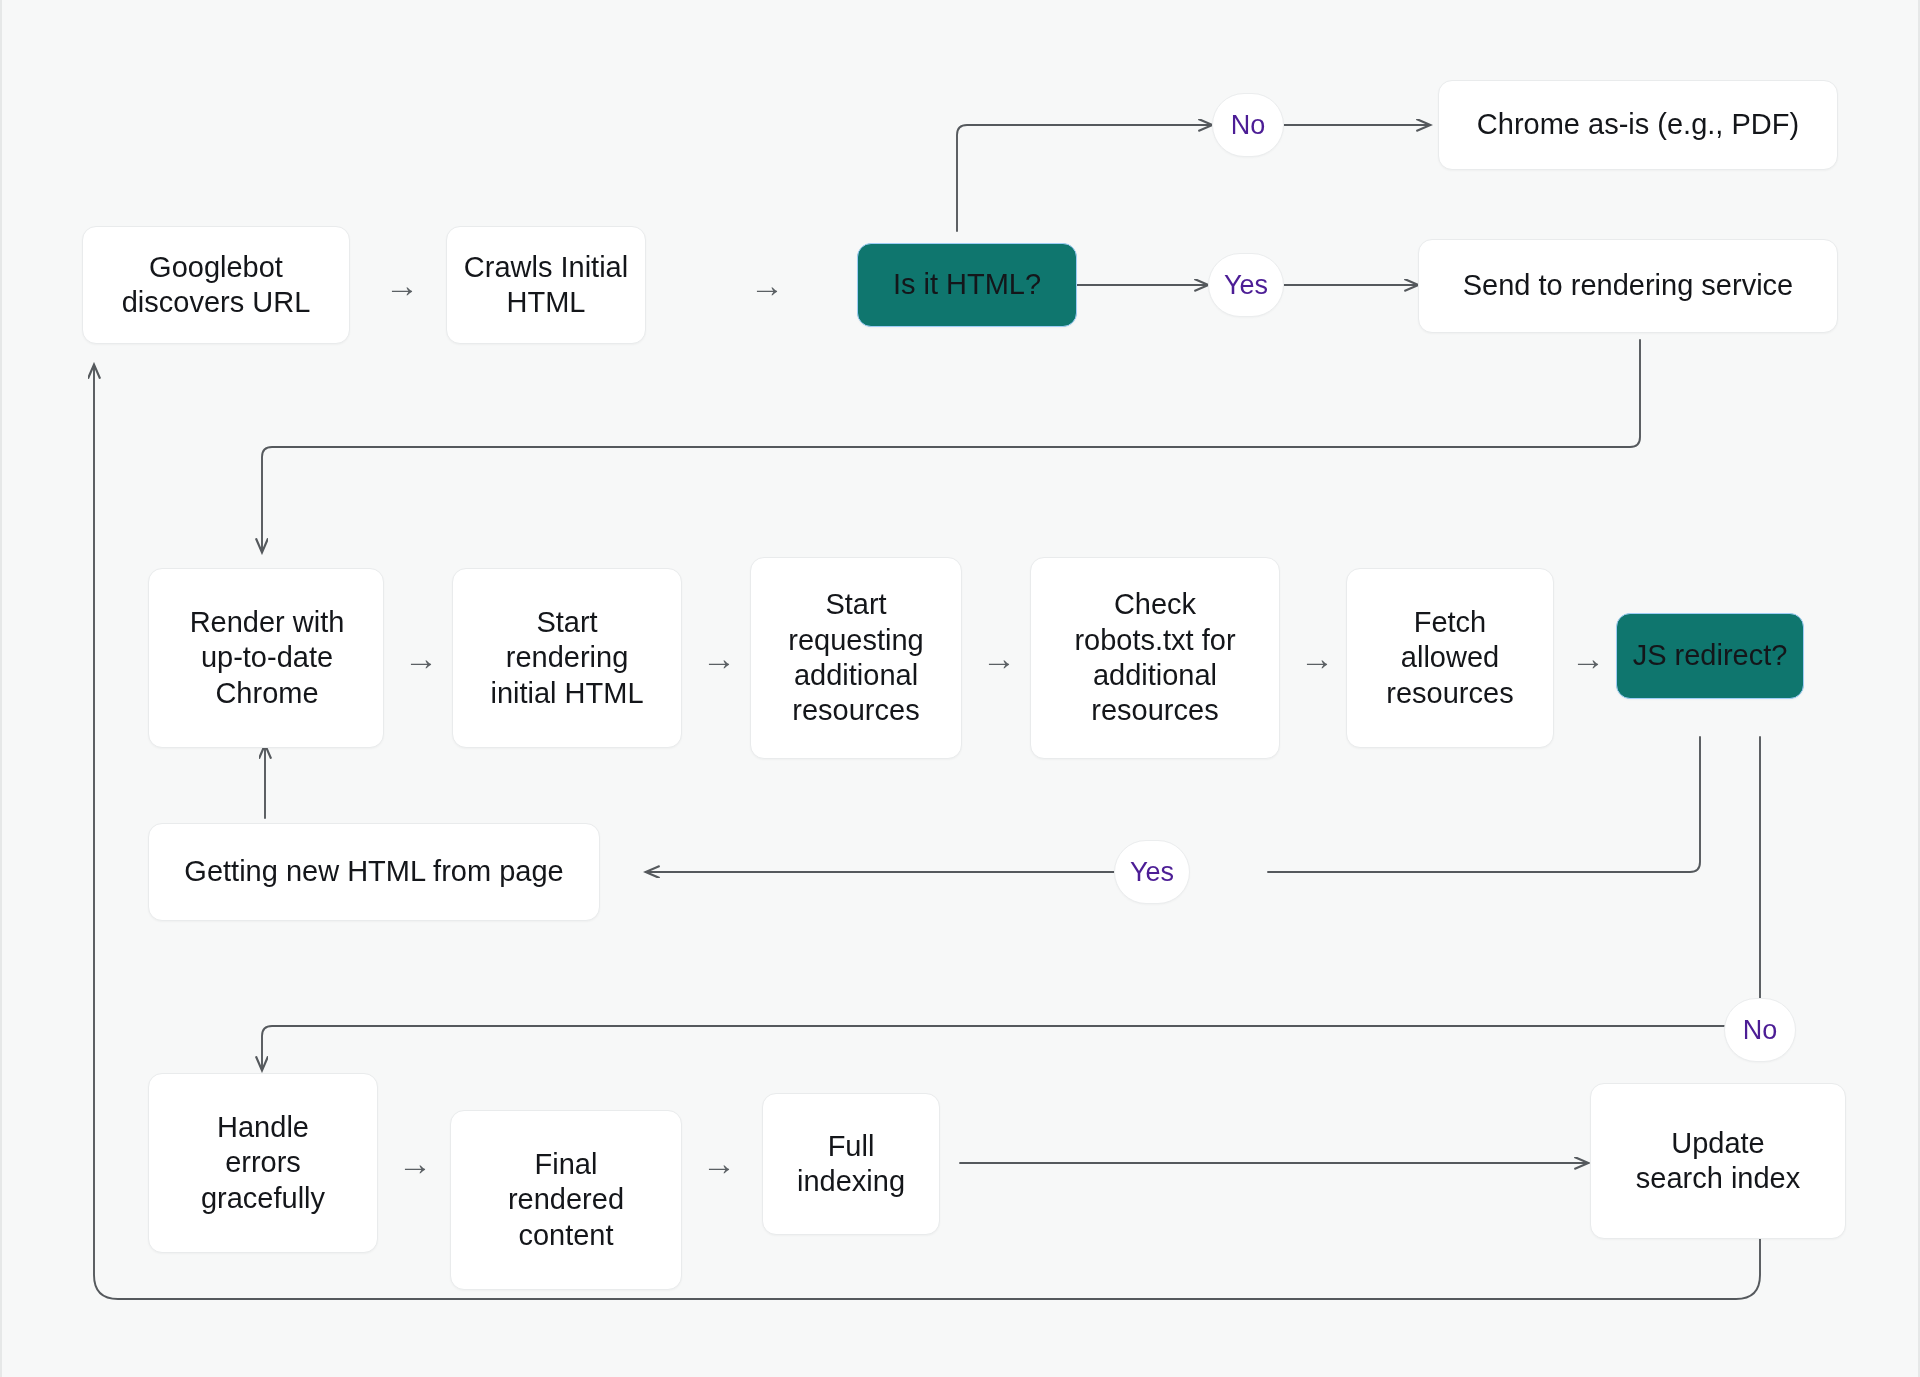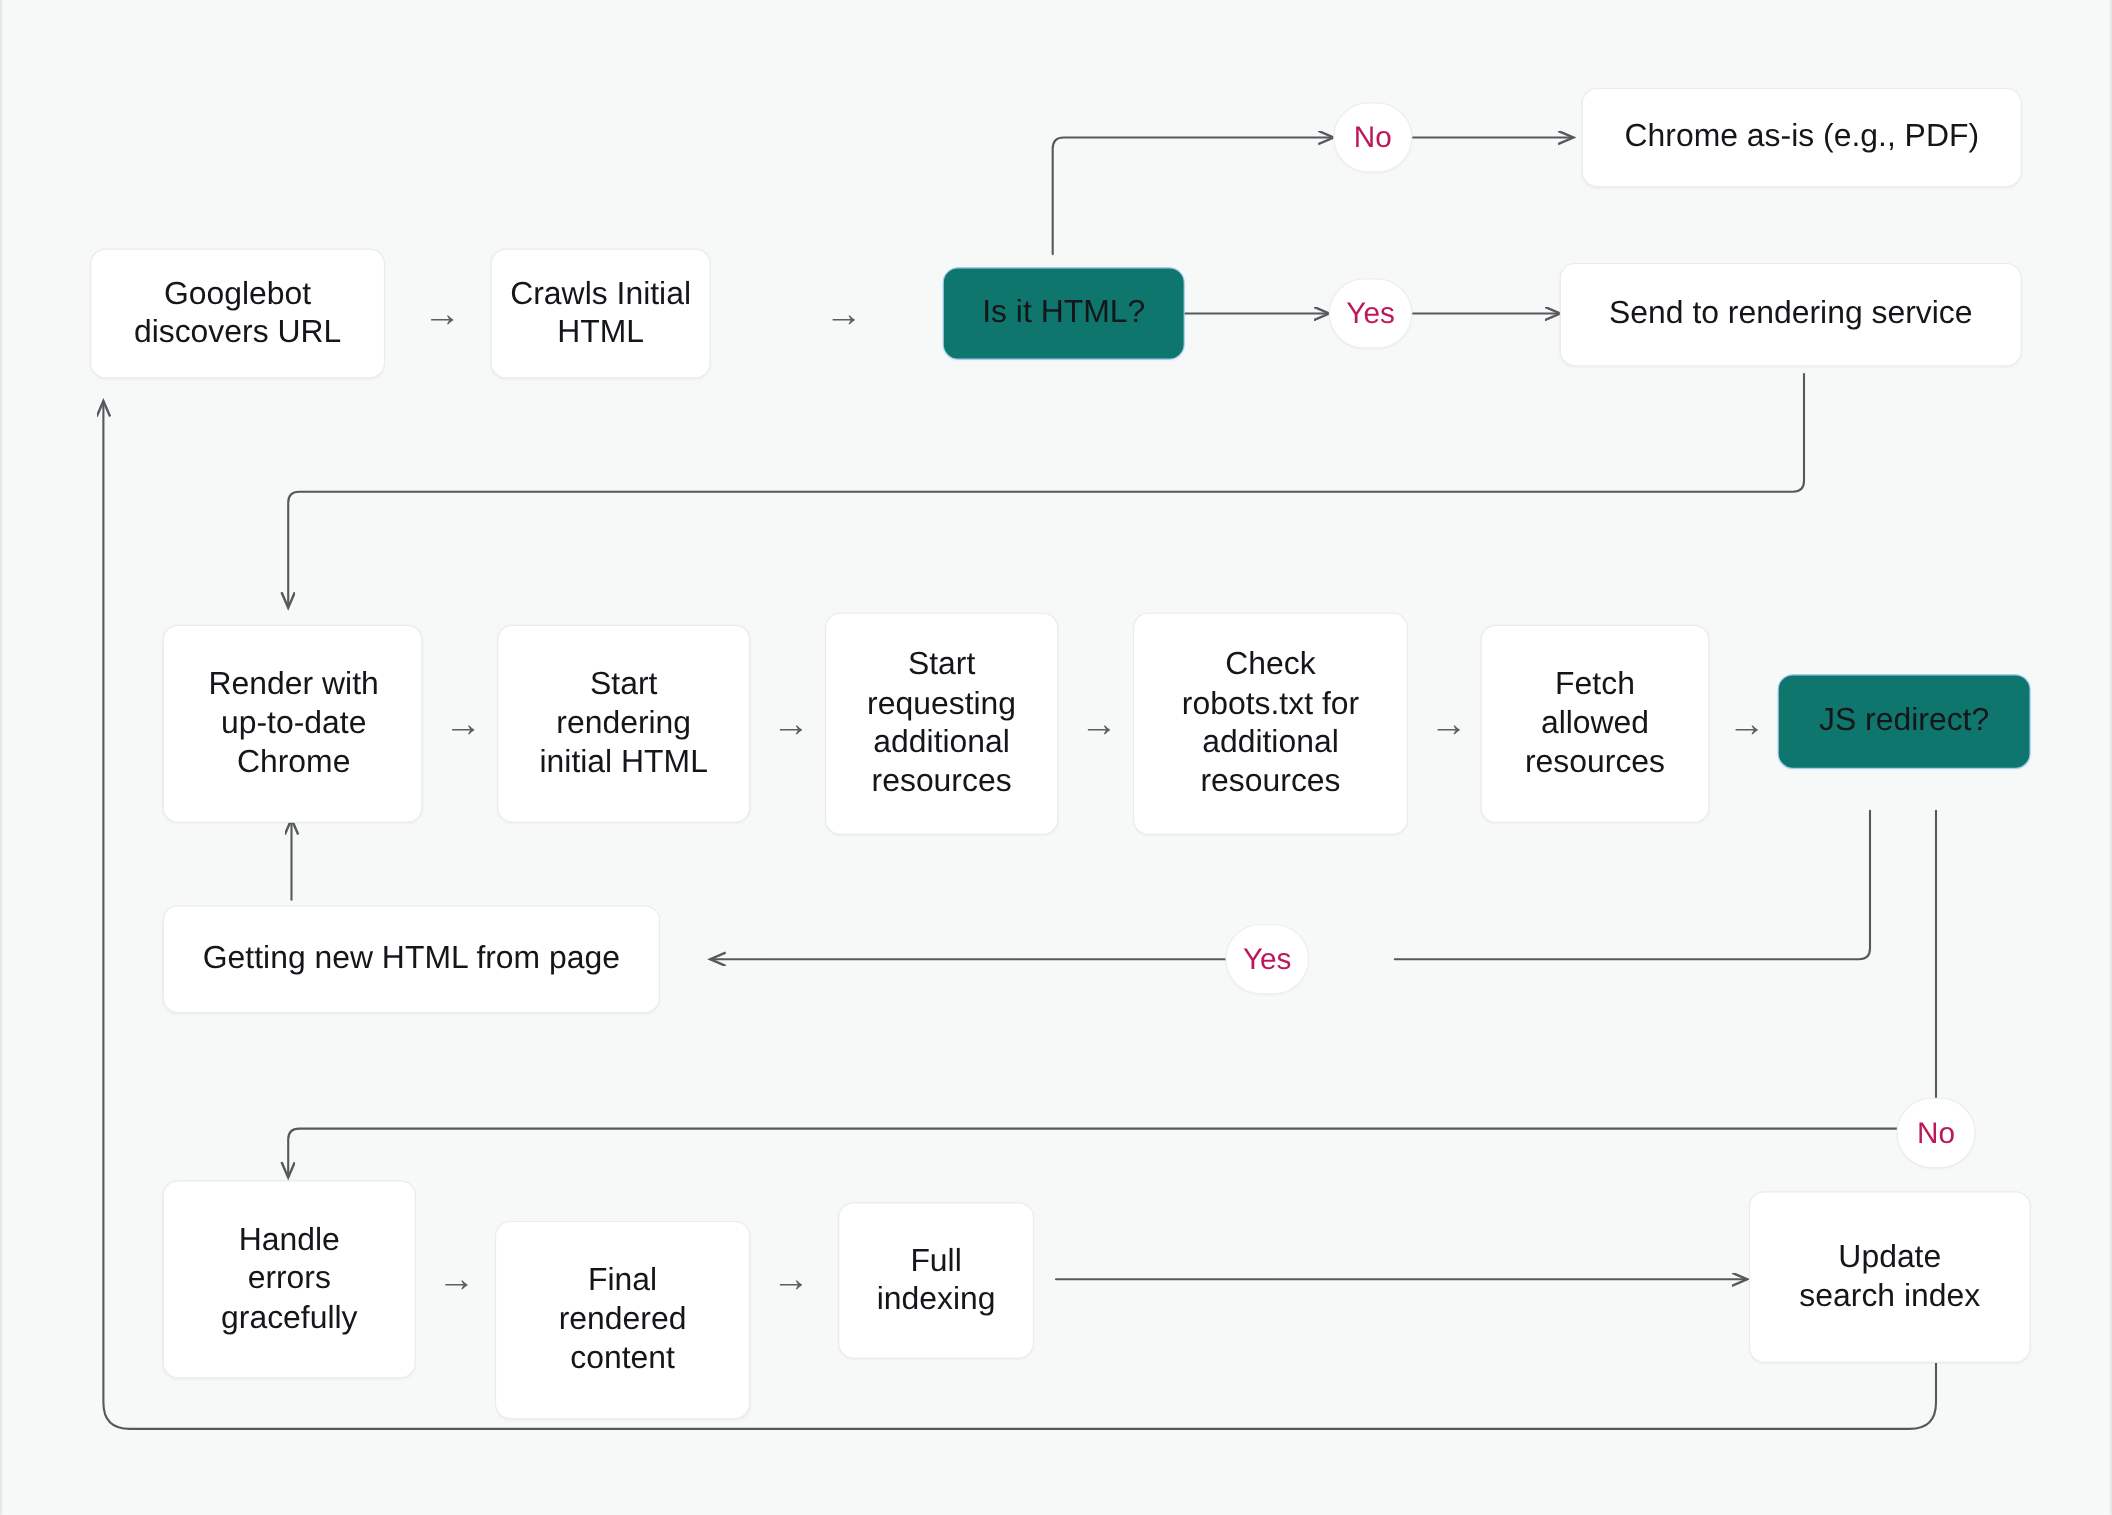--- a/index.html
+++ b/index.html
@@ -37,21 +37,21 @@
     border:1.6px solid #9ecdf6;
   }
 
   .pill{
     position:absolute;
     box-sizing:border-box;
     background:#ffffff;
     border:1px solid #ebedee;
     border-radius:999px;
     display:flex;align-items:center;justify-content:center;
-    color:#be185d;
+    color:#4c1d95;
     font-size:27px;
     box-shadow:0 1px 2px rgba(16,24,40,.03);
   }
 
   
   .arrowglyph{
     position:absolute;
     color:#5b6064;
     font-size:34px;
     line-height:1;
@@ -130,21 +130,21 @@
   <div class="arrowglyph" style="left:970px;top:638px;width:58px;height:40px;">→</div>
 
   <div class="node" style="left:1030px;top:557px;width:250px;height:202px;">Check<br>robots.txt for<br>additional<br>resources</div>
 
   <div class="arrowglyph" style="left:1288px;top:638px;width:58px;height:40px;">→</div>
 
   <div class="node" style="left:1346px;top:568px;width:208px;height:180px;">Fetch<br>allowed<br>resources</div>
 
   <div class="arrowglyph" style="left:1562px;top:638px;width:52px;height:40px;">→</div>
 
-  <div class="node decision" style="left:1616px;top:613px;width:230px;height:86px;">JS redirect?</div>
+  <div class="node decision" style="left:1616px;top:613px;width:188px;height:86px;">JS redirect?</div>
 
   <div class="node" style="left:148px;top:823px;width:452px;height:98px;">Getting new HTML from page</div>
 
   <div class="pill" style="left:1114px;top:840px;width:76px;height:64px;">Yes</div>
 
   <div class="pill" style="left:1724px;top:998px;width:72px;height:64px;">No</div>
 
   <div class="node" style="left:148px;top:1073px;width:230px;height:180px;">Handle<br>errors<br>gracefully</div>
 
   <div class="arrowglyph" style="left:386px;top:1143px;width:58px;height:40px;">→</div>

